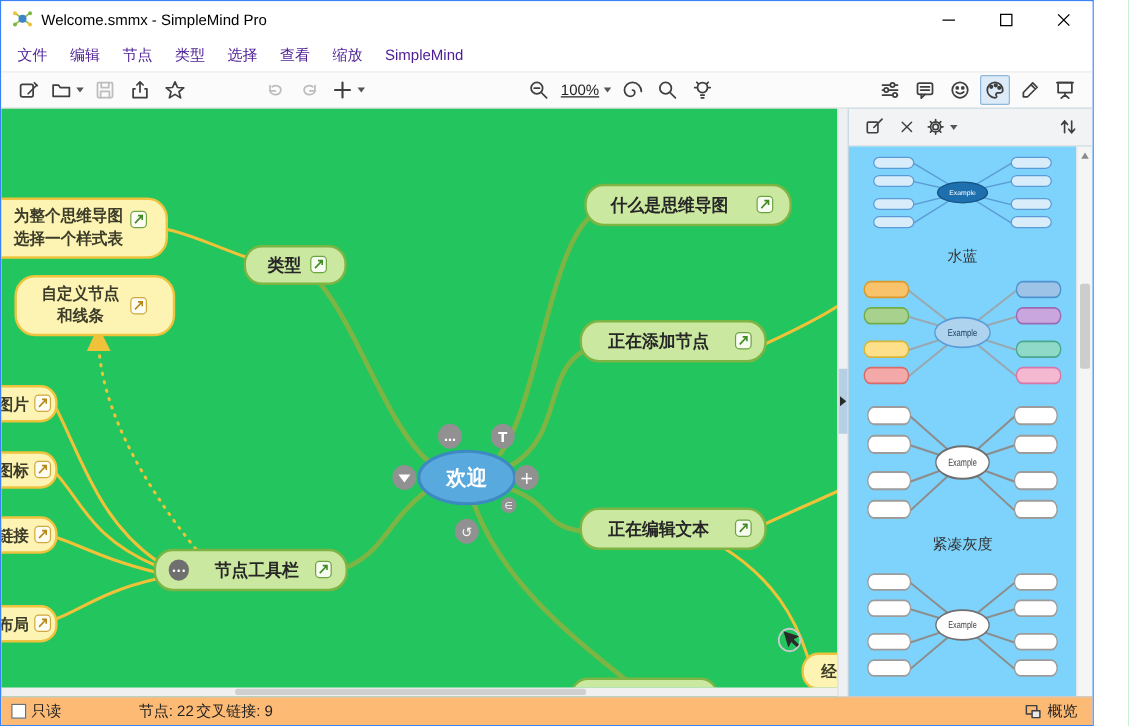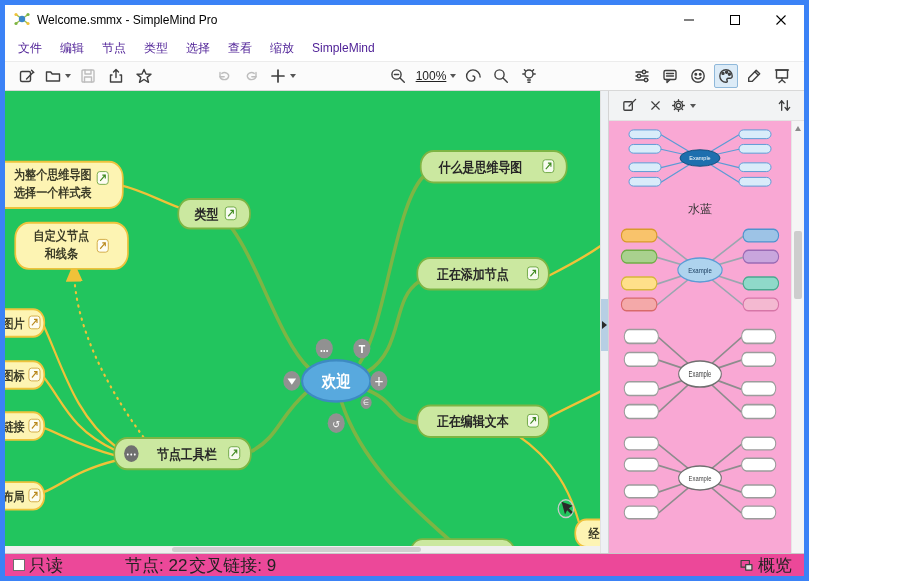--- a/index.html
+++ b/index.html
@@ -1,19 +1,19 @@
 <!DOCTYPE html>
 <html style="--green-fill: #cbe8a0; --green-border: #7db544; --green-line: #7db544; --yellow-fill: #fdf4b3; --yellow-border: #eec33d; --yellow-line: #f0c239; --center-fill: #58a9de; --center-border: #3d8ac2; --select-bar: #94a9ba;"><head>
 <meta charset="utf-8">
 <style>
   * { margin:0; padding:0; box-sizing:border-box; }
   html,body { width:903px; height:581px; }
   body { font-family:"Liberation Sans","DejaVu Sans",sans-serif; font-size:12px; color:#222; }
 
-  .window { width:809px; height:581px; border:5px solid #3b82f6; background:#fff; display:flex; flex-direction:column; overflow:hidden; }
+  .window { width:875px; height:581px; border:1px solid #3b82f6; background:#fff; display:flex; flex-direction:column; overflow:hidden; }
 
   
   .titlebar { height:30px; flex:0 0 auto; display:flex; align-items:center; padding-left:9px; background:#fff; }
   .title { margin-left:7px; font-size:12px; color:#000; }
   .win-controls { margin-left:auto; display:flex; height:100%; }
   .win-btn { width:46px; height:100%; display:flex; align-items:center; justify-content:center; }
 
   
   .menubar { height:26px; flex:0 0 auto; display:flex; align-items:center; padding-left:4px; background:#fff; }
   .menu-item { padding:4px 9px; font-size:12px; color:#4c1d95; }
@@ -35,21 +35,21 @@
   .canvas { flex:1; min-width:0; display:flex; flex-direction:column; background:#22c55e; position:relative; }
   svg.map { flex:1; display:block; width:100%; }
   .hscroll { height:7px; background:#f0f0f0; position:relative; flex:0 0 auto; }
   .hthumb { position:absolute; left:28%; width:42%; top:1px; bottom:1px; background:#cfcfcf; border-radius:3px; }
 
   .splitter { width:8px; flex:0 0 auto; background:#eef1f4; border-left:1px solid #e2e2e2; position:relative; }
   .split-thumb { position:absolute; top:208px; height:52px; left:0; right:0; background:#b7cfe4; display:flex; align-items:center; justify-content:center; }
   .split-arrow { width:0; height:0; border-top:4px solid transparent; border-bottom:4px solid transparent; border-left:5px solid #2a2a2a; }
 
   
-  .panel { width:196px; flex:0 0 auto; display:flex; flex-direction:column; background:#f9a8d4; border-left:1px solid #d4d4d4; }
+  .panel { width:196px; flex:0 0 auto; display:flex; flex-direction:column; background:#7dd3fc; border-left:1px solid #d4d4d4; }
   .panel-toolbar { height:30px; flex:0 0 auto; background:#f2f3f4; border-bottom:1px solid #e2e2e2; display:flex; align-items:center; padding:0 7px; }
   .pbtn { height:22px; min-width:22px; display:flex; align-items:center; justify-content:center; margin:0 2px; }
   .panel-body { flex:1; position:relative; overflow:hidden; }
   .style-list { position:absolute; left:0; top:0; right:13px; }
   .style-item { display:flex; flex-direction:column; align-items:center; }
   .style-label { width:100%; height:20px; line-height:20px; text-align:center; font-size:12px; color:#333; }
   .style-label.selected { background:var(--select-bar); color:#fff; }
   .panel-scroll { position:absolute; top:0; bottom:0; right:0; width:13px; background:#f5f5f5; border-left:1px solid #e6e6e6; }
   .pscroll-up { position:absolute; top:5px; left:3px; width:0; height:0; border-left:3.5px solid transparent; border-right:3.5px solid transparent; border-bottom:5px solid #8a8a8a; }
   .pthumb { position:absolute; left:2px; right:2px; top:110px; height:68px; background:#cdcdcd; border-radius:2px; }
@@ -80,21 +80,21 @@
   .ydot  { fill:none; stroke:var(--yellow-line); stroke-width:2.5; stroke-linecap:round; stroke-dasharray:1 6; }
   .gnode { fill:var(--green-fill); stroke:var(--green-border); stroke-width:2; }
   .ynode { fill:var(--yellow-fill); stroke:var(--yellow-border); stroke-width:2; }
   .ntext { font-size:14px; font-weight:bold; fill:#262626; text-anchor:middle; font-family:"Liberation Sans","DejaVu Sans",sans-serif; }
   .ytext { font-size:13px; font-weight:bold; fill:#3c3c28; text-anchor:middle; font-family:"Liberation Sans","DejaVu Sans",sans-serif; }
   .ctext { font-size:17px; font-weight:bold; fill:#fff; text-anchor:middle; font-family:"Liberation Sans","DejaVu Sans",sans-serif; }
   .acc { fill:#919191; }
   .acc-glyph { fill:#fff; text-anchor:middle; font-family:"DejaVu Sans",sans-serif; }
 
   
-  .statusbar { height:23px; flex:0 0 auto; background:#ec4899; border-top:1px solid #c9c9c9; display:flex; align-items:center; padding:0 8px; font-size:17px; color:#222; }
+  .statusbar { height:23px; flex:0 0 auto; background:#fdba74; border-top:1px solid #c9c9c9; display:flex; align-items:center; padding:0 8px; font-size:12px; color:#222; }
   .checkbox { width:12px; height:12px; border:1px solid #6e6e6e; background:#fff; display:inline-block; margin-right:4px; }
   .stats { margin-left:62px; display:flex; gap:2px; }
   .overview { margin-left:auto; display:flex; align-items:center; gap:4px; padding:0 4px; }
 </style>
 </head>
 <body>
 
 <div class="window">
 
   <div class="titlebar">
@@ -484,20 +484,21 @@
                 <rect class="pill" x="4" y="18" width="32" height="9" rx="4.5"></rect>
               <rect class="pill" x="4" y="37" width="32" height="9" rx="4.5"></rect>
                 <rect class="pill" x="4" y="52" width="32" height="9" rx="4.5"></rect>
               <rect class="pill" x="114" y="3" width="32" height="9" rx="4.5"></rect>
                 <rect class="pill" x="114" y="18" width="32" height="9" rx="4.5"></rect>
               <rect class="pill" x="114" y="37" width="32" height="9" rx="4.5"></rect>
                 <rect class="pill" x="114" y="52" width="32" height="9" rx="4.5"></rect>
               <ellipse class="ctr" cx="75" cy="32" rx="20" ry="8.5"></ellipse>
               <text x="75" y="34" text-anchor="middle">Example</text>
             </svg>
+            <div class="style-label" style="margin-top:6px;">紧凑灰度</div>
           </div>
 
           <div class="style-item">
             <svg class="thumb t4" width="160" height="90" viewBox="0 0 150 64" preserveAspectRatio="none" style="margin-top:10px;">
               <path class="line" d="M36,8 L75,32 L36,23 M36,42 L75,32 L36,57 M114,8 L75,32 L114,23 M114,42 L75,32 L114,57"></path>
               <rect class="pill" x="4" y="3" width="32" height="9" rx="4.5"></rect>
                 <rect class="pill" x="4" y="18" width="32" height="9" rx="4.5"></rect>
               <rect class="pill" x="4" y="37" width="32" height="9" rx="4.5"></rect>
                 <rect class="pill" x="4" y="52" width="32" height="9" rx="4.5"></rect>
               <rect class="pill" x="114" y="3" width="32" height="9" rx="4.5"></rect>

